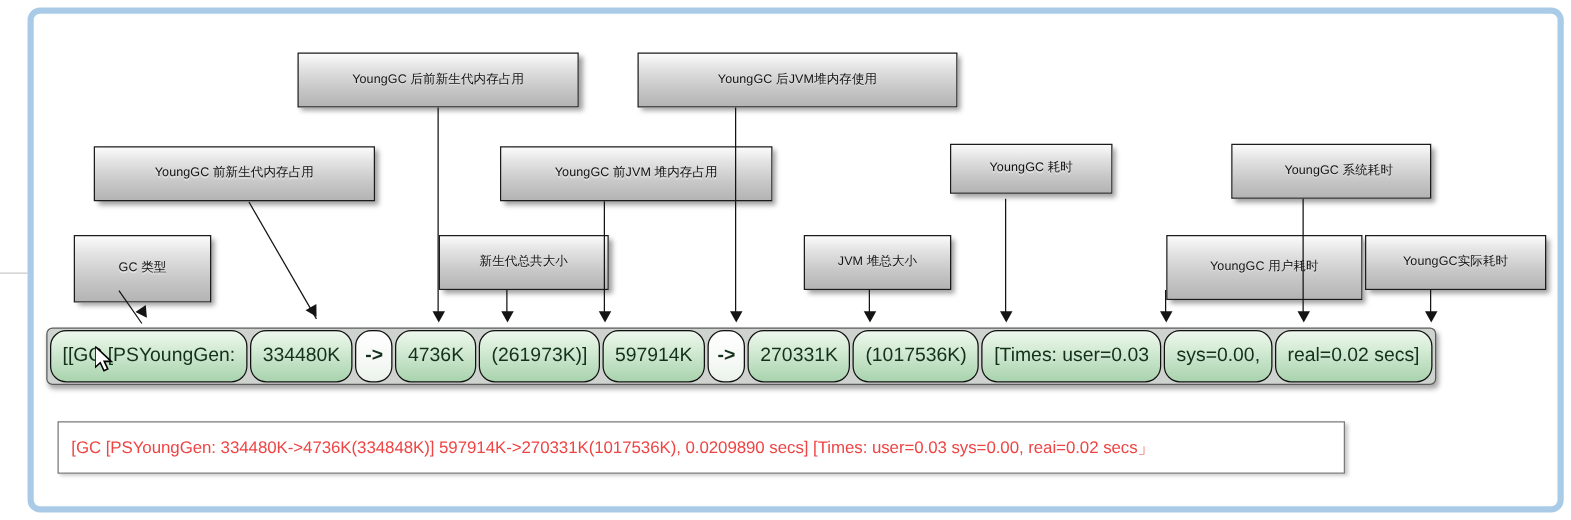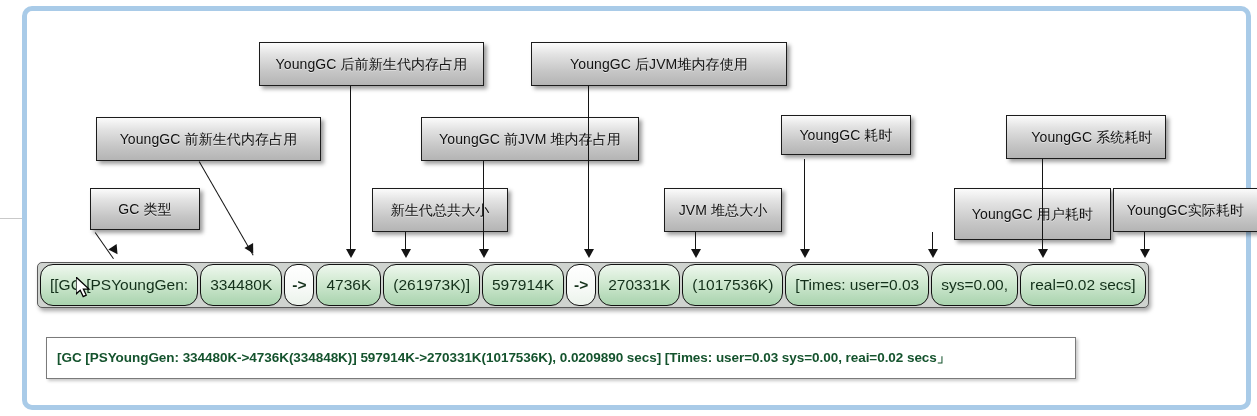--- a/index.html
+++ b/index.html
@@ -42,29 +42,28 @@
   }
 
   
   .lbl {
     position: absolute;
     box-sizing: border-box;
     border: 1px solid #1c1c1c;
     background: linear-gradient(to bottom, #fbfbfb 0%, #e2e2e2 28%, #c6c6c6 68%, #b4b4b4 100%);
     box-shadow: 3px 3px 4px rgba(0,0,0,0.38);
     color: #111111;
-    font-size: 14px;
+    font-size: 10px;
     line-height: 1;
     display: flex;
     align-items: center;
     justify-content: center;
     white-space: nowrap;
     letter-spacing: 0.1px;
     text-shadow: 0 1px 0 rgba(255,255,255,0.45);
-    margin-left: 21px;
   }
 
   
   .conn {
     position: absolute;
     background: #141414;
   }
   .conn-v { width: 1.4px; }
   .arrow-head {
     position: absolute;
@@ -127,24 +126,23 @@
     border: 1px solid #7a7a7a;
     background: #ffffff;
     box-shadow: 2px 2px 3px rgba(0,0,0,0.22);
     display: flex;
     align-items: center;
     box-sizing: border-box;
   }
   #raw-log-text {
     padding-left: 10px;
     font-size: 13.5px;
-    color: #14532d;
+    color: #ef4444;
     white-space: nowrap;
     letter-spacing: -0.05px;
-    font-weight: bold;
   }
 
   
   #cursor {
     position: absolute;
     left: 76px;
     top: 277px;
     width: 16px;
     height: 22px;
     pointer-events: none;
@@ -164,21 +162,21 @@
     <div class="lbl" style="left:483px; top:31px; width:256px; height:44px;">YoungGC 后JVM堆内存使用</div>
 
     <div class="lbl" style="left:48px; top:106px; width:225px; height:44px;">YoungGC 前新生代内存占用</div>
 
     <div class="lbl" style="left:373px; top:106px; width:218px; height:44px;">YoungGC 前JVM 堆内存占用</div>
 
     <div class="lbl" style="left:733px; top:104px; width:130px; height:40px;">YoungGC 耗时</div>
 
     <div class="lbl" style="left:958px; top:104px; width:160px; height:44px;padding-left:12px;">YoungGC 系统耗时</div>
 
-    <div class="lbl" style="left:42px; top:177px; width:110px; height:42px;">GC 类型</div>
+    <div class="lbl" style="left:32px; top:177px; width:110px; height:54px;">GC 类型</div>
 
     <div class="lbl" style="left:324px; top:177px; width:136px; height:44px;">新生代总共大小</div>
 
     <div class="lbl" style="left:616px; top:177px; width:118px; height:44px;">JVM 堆总大小</div>
 
     <div class="lbl" style="left:906px; top:177px; width:157px; height:52px;">YoungGC 用户耗时</div>
 
     <div class="lbl" style="left:1065px; top:177px; width:145px; height:44px;">YoungGC实际耗时</div>
 
     <div class="conn-diag" style="left:68px; top:221px; width:32px; transform:rotate(55deg);"></div>

